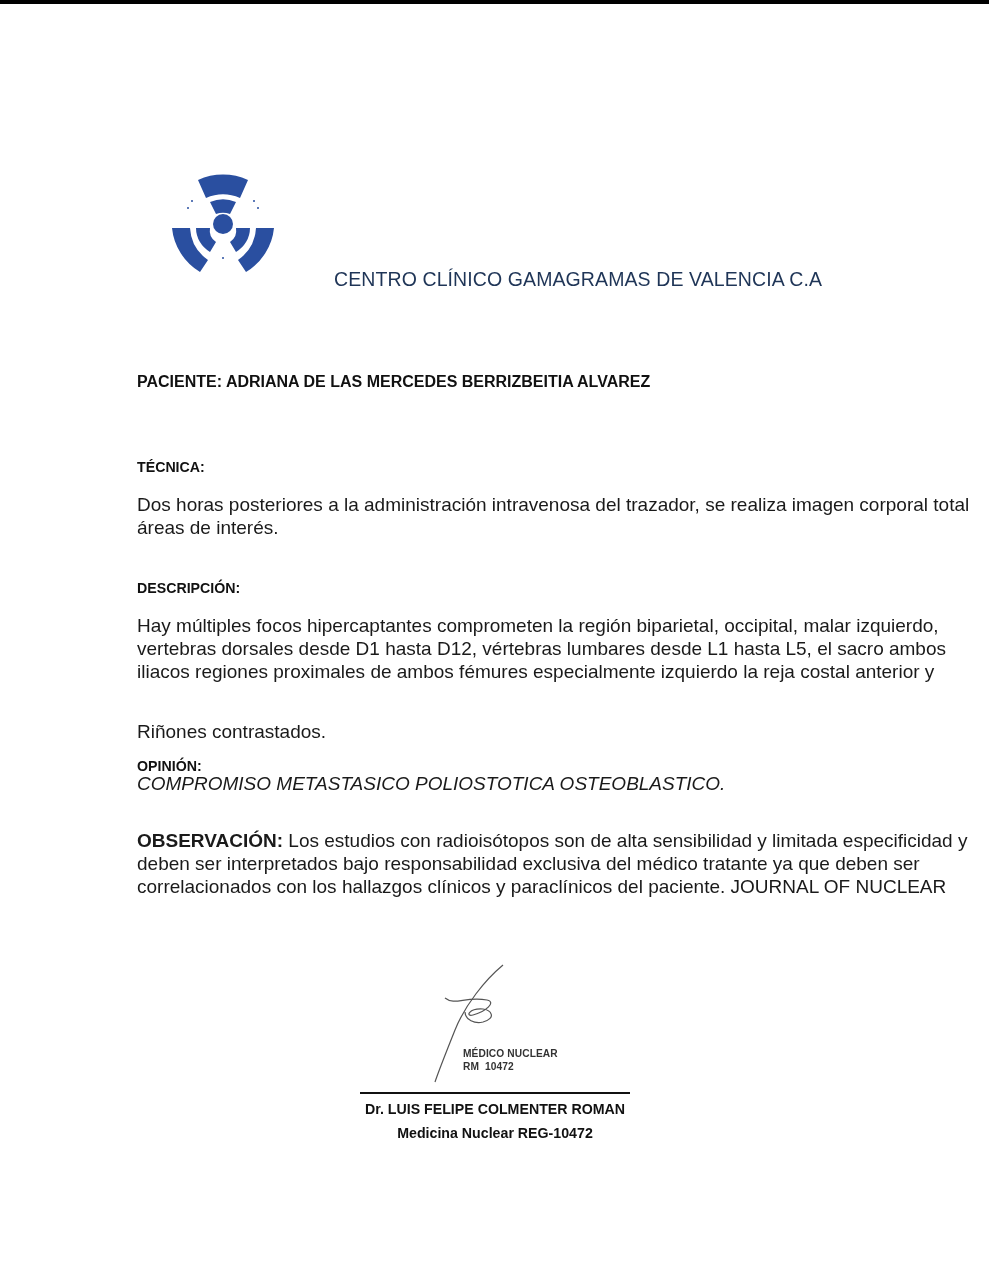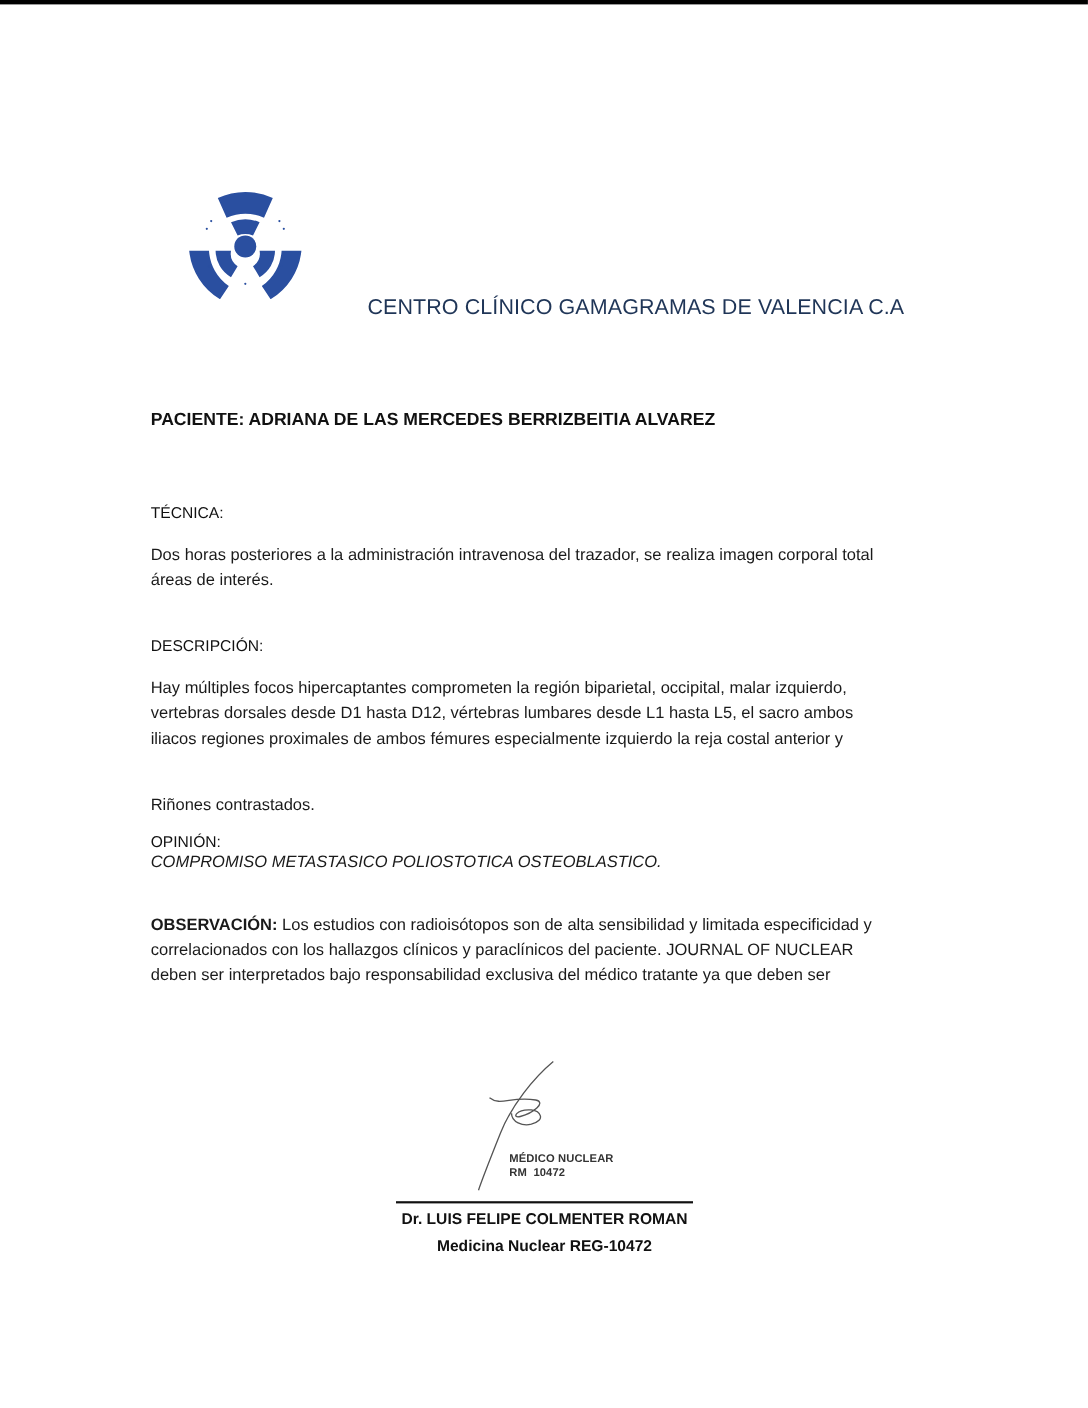--- a/index.html
+++ b/index.html
@@ -8,22 +8,22 @@
     font-family: "Liberation Sans", sans-serif; color: #1a1a1a;
   }
   .topbar { position: absolute; left: 0; top: 0; width: 989px; height: 4px; background: #000; }
   .logo { position: absolute; left: 168px; top: 168px; width: 110px; height: 104px; }
   .clinic-title {
     position: absolute; left: 334px; top: 268px; font-size: 19.5px; font-weight: normal;
     color: #1f3557; letter-spacing: 0.1px; white-space: nowrap;
   }
   .patient { position: absolute; left: 137px; top: 370px; font-size: 16px; font-weight: bold; line-height: 23.5px; color: #111; }
   .patient div { white-space: nowrap; }
-  .section-head { position: absolute; left: 137px; font-size: 14.2px; font-weight: normal; color: #111; white-space: nowrap; }
-  .para { position: absolute; left: 137px; width: 730px; font-size: 15px; line-height: 23px; color: #1a1a1a; }
+  .section-head { position: absolute; left: 137px; font-size: 14.2px; font-weight: bold; color: #111; white-space: nowrap; }
+  .para { position: absolute; left: 137px; width: 730px; font-size: 19px; line-height: 23px; color: #1a1a1a; }
   .para .ln { display: block; white-space: nowrap; }
   .obs-label { font-weight: bold; }
   .signature { position: absolute; left: 425px; top: 960px; width: 100px; height: 125px; }
   .stamp { position: absolute; left: 463px; top: 1047px; font-size: 10.2px; font-weight: bold; line-height: 13px; color: #333; letter-spacing: 0.1px; }
   .sig-line { position: absolute; left: 360px; top: 1092px; width: 270px; height: 2px; background: #111; }
   .doctor-name { position: absolute; left: 360px; top: 1101px; width: 270px; text-align: center; font-size: 14.2px; font-weight: bold; color: #111; white-space: nowrap; }
   .doctor-reg { position: absolute; left: 360px; top: 1125px; width: 270px; text-align: center; font-size: 14.2px; font-weight: bold; color: #111; white-space: nowrap; }
 </style>
 </head>
 <body>
@@ -77,22 +77,22 @@
   <span class="ln">Riñones contrastados.</span>
 </div>
 
 <div class="section-head" style="top:758px;">OPINIÓN:</div>
 <div class="para" style="top:772px;font-style:italic;">
   <span class="ln">COMPROMISO METASTASICO POLIOSTOTICA OSTEOBLASTICO.</span>
 </div>
 
 <div class="para" style="top:829px;">
   <span class="ln"><span class="obs-label">OBSERVACIÓN:</span><span> Los estudios con radioisótopos son de alta sensibilidad y limitada especificidad y</span></span>
+  <span class="ln">deben ser interpretados bajo responsabilidad exclusiva del médico tratante ya que deben ser</span>
   <span class="ln">correlacionados con los hallazgos clínicos y paraclínicos del paciente. JOURNAL OF NUCLEAR</span>
-  <span class="ln">deben ser interpretados bajo responsabilidad exclusiva del médico tratante ya que deben ser</span>
 </div>
 
 <svg class="signature" viewBox="0 0 100 125">
   <path d="M78 5 C 60 20, 40 45, 30 70 C 22 90, 14 110, 10 122" stroke="#555" stroke-width="1.2" fill="none"></path>
   <path d="M20 38 C 30 46, 40 36, 62 40 C 72 42, 60 52, 48 55 C 40 57, 44 48, 58 49 C 66 50, 72 58, 58 62 C 50 64, 40 60, 40 52" stroke="#555" stroke-width="1.2" fill="none"></path>
 </svg>
 <div class="stamp">
   <div>MÉDICO NUCLEAR</div>
   <div style="white-space:pre;">RM  10472</div>
 </div>

